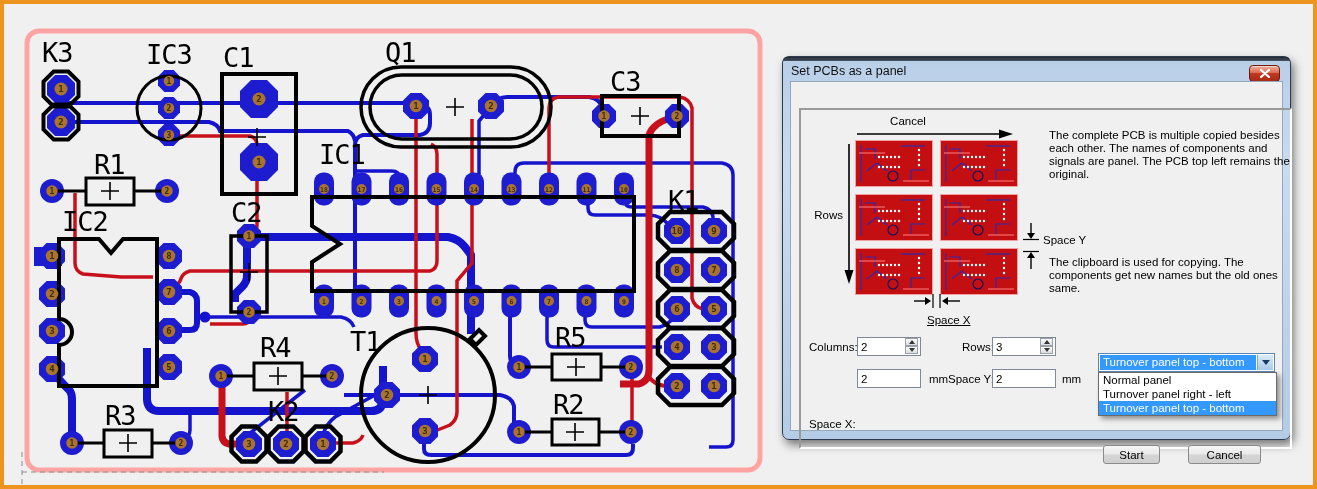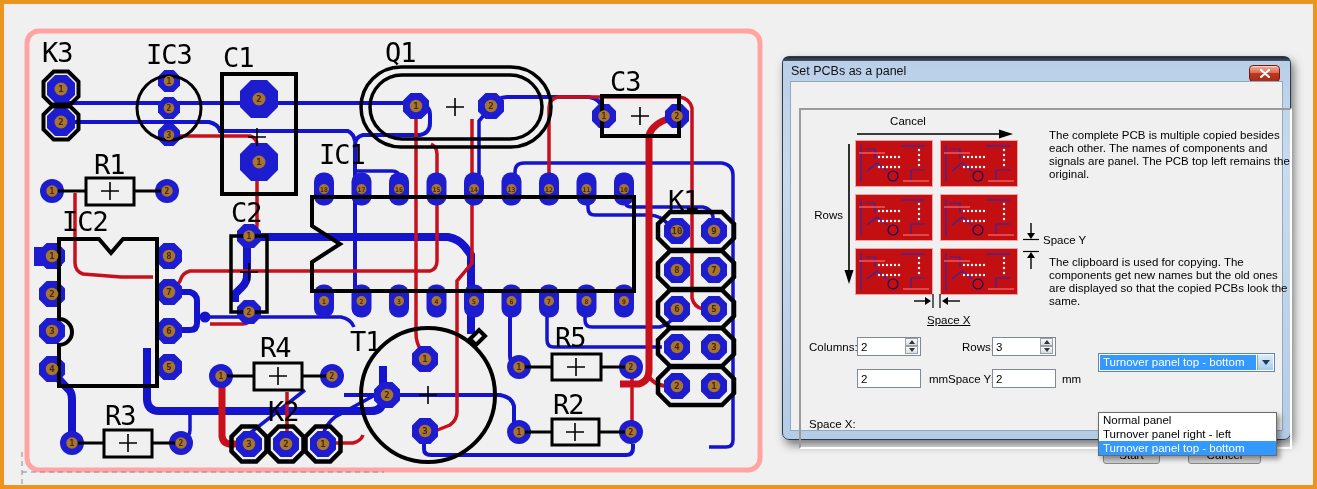--- a/index.html
+++ b/index.html
@@ -46,21 +46,21 @@
   .tri-dn{width:0;height:0;border-left:3px solid transparent;border-right:3px solid transparent;border-top:4px solid #333;}
   .combo{position:absolute;left:307px;top:271px;width:177px;height:19px;background:#fff;
     border:1px solid #5c87b5;cursor:pointer;}
   .combo-sel{position:absolute;left:1px;top:1px;right:18px;bottom:1px;background:#3399ff;color:#fff;
     font-size:11.5px;padding:1px 3px;white-space:nowrap;overflow:hidden;}
   .combo-btn{position:absolute;right:1px;top:1px;bottom:1px;width:16px;
     background:linear-gradient(#dcebfb,#a9c9e9);border-left:1px solid #85a5c5;
     display:flex;align-items:center;justify-content:center;}
   .combo-arrow{width:0;height:0;border-left:4px solid transparent;border-right:4px solid transparent;border-top:5px solid #16395f;}
   .dd-list{position:absolute;left:307px;top:290px;width:179px;background:#fff;border:1px solid #6b6b6b;
-    box-shadow:3px 3px 5px rgba(0,0,0,.4);z-index:10;margin-top:40px;}
+    box-shadow:3px 3px 5px rgba(0,0,0,.4);z-index:10;}
   .dd-item{height:14px;line-height:14px;font-size:11.5px;padding-left:4px;color:#000;cursor:pointer;white-space:nowrap;}
   .dd-item.hl{background:#3399ff;color:#fff;}
   .win-btn{position:absolute;height:19px;border:1px solid #8a8a8a;border-radius:3px;
     background:linear-gradient(#f5f5f5,#e9e9e9 48%,#d5d5d5 52%,#cfcfcf);
     font-size:11.5px;text-align:center;line-height:17px;color:#000;z-index:1;cursor:pointer;
     font-family:"Liberation Sans",sans-serif;margin-top:37px;}
   .arrow-svg{position:absolute;}
 </style>
 </head>
 <body>
@@ -504,21 +504,20 @@
 
       <div class="desc" style="left:258px;top:47px;">
         <div>The complete PCB is multiple copied besides</div>
           <div>each other. The names of components and</div>
         <div>signals are panel. The PCB top left remains the</div>
           <div>original.</div>
       </div>
       <div class="desc" style="left:258px;top:174px;">
         <div>The clipboard is used for copying. The</div>
           <div>components get new names but the old ones</div>
-        <div>are displayed so that the copied PCBs look the</div>
           <div>same.</div>
       </div>
 
       <div class="dlg-label" style="left:18px;top:259px;">Columns:</div>
       <input class="field-input" style="left: 66px; top: 255px; width: 64px;" readonly="" value="2">
       <div class="spin" style="left:114px;top:256px;">
         <div class="sb up">
             <i class="tri-up"></i>
           </div>
         <div class="sb down">

